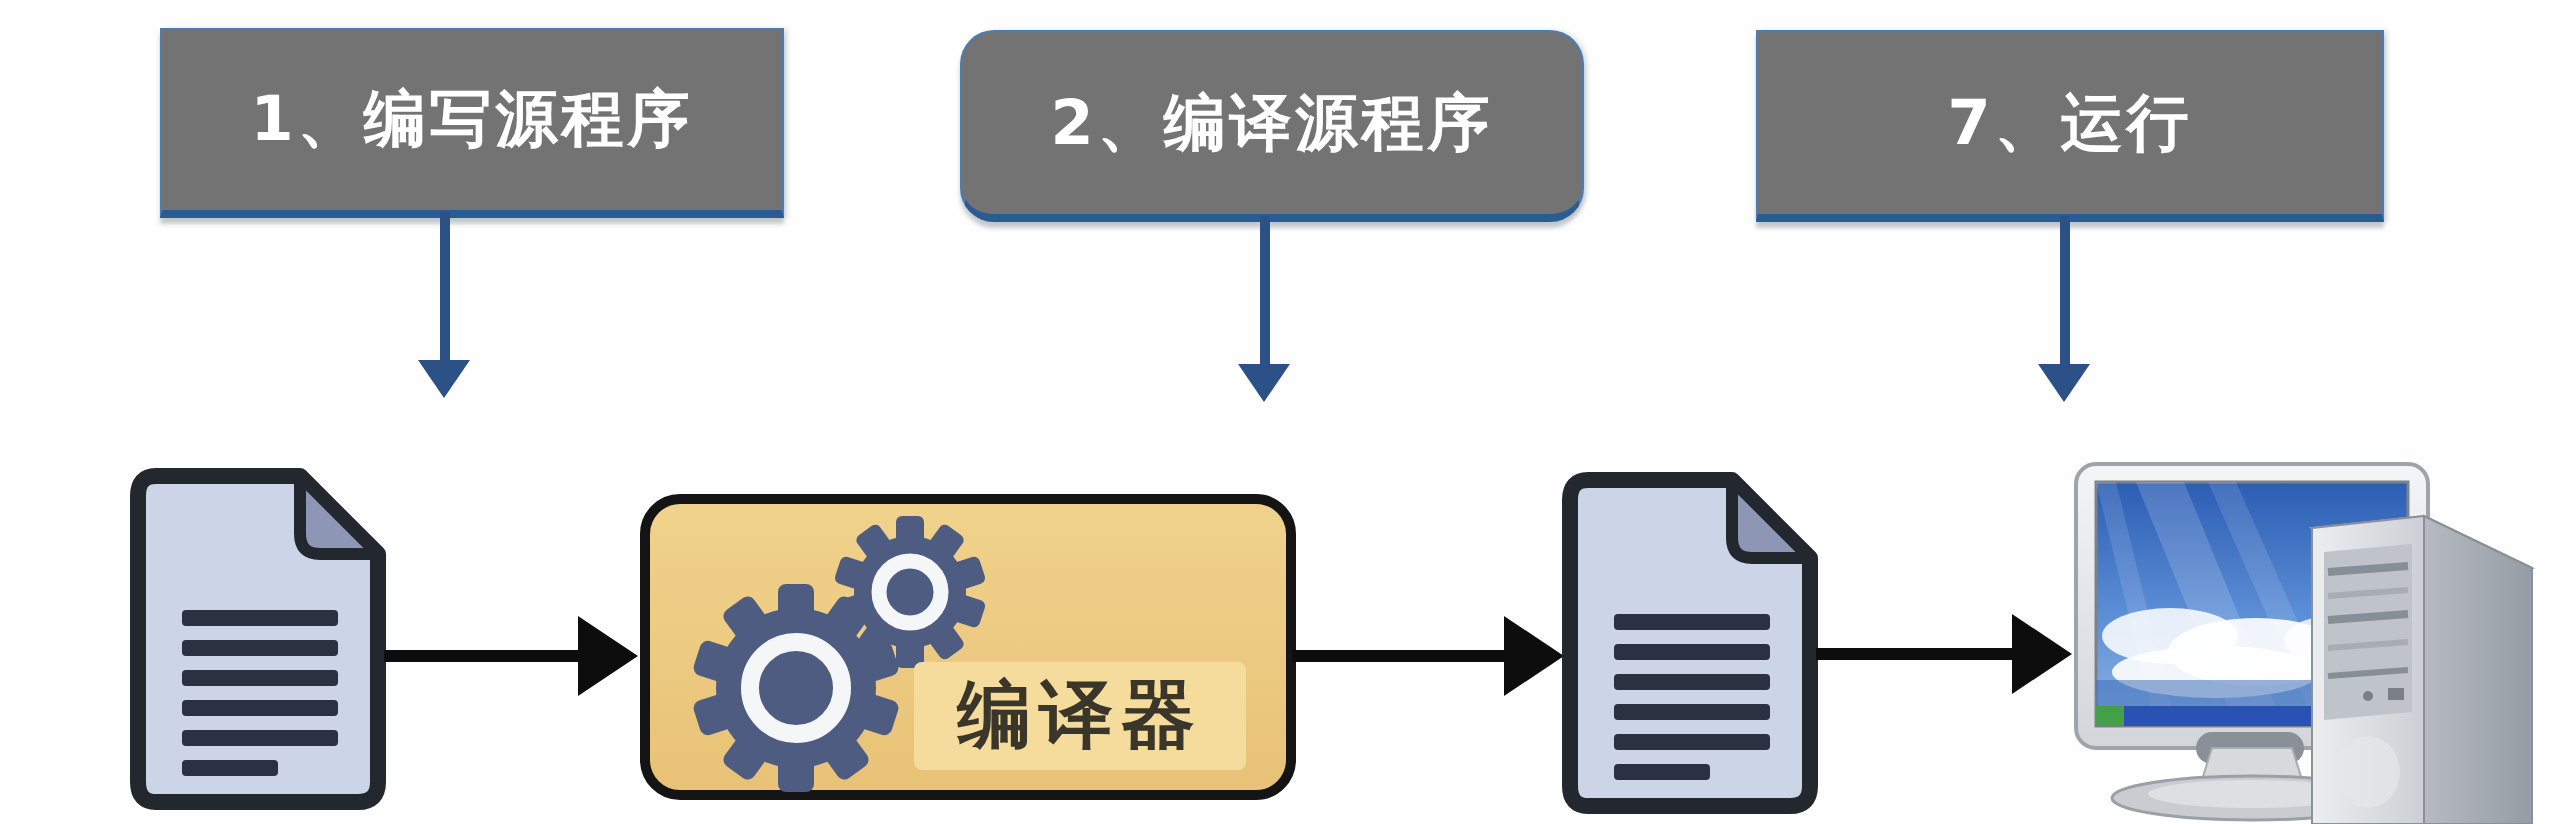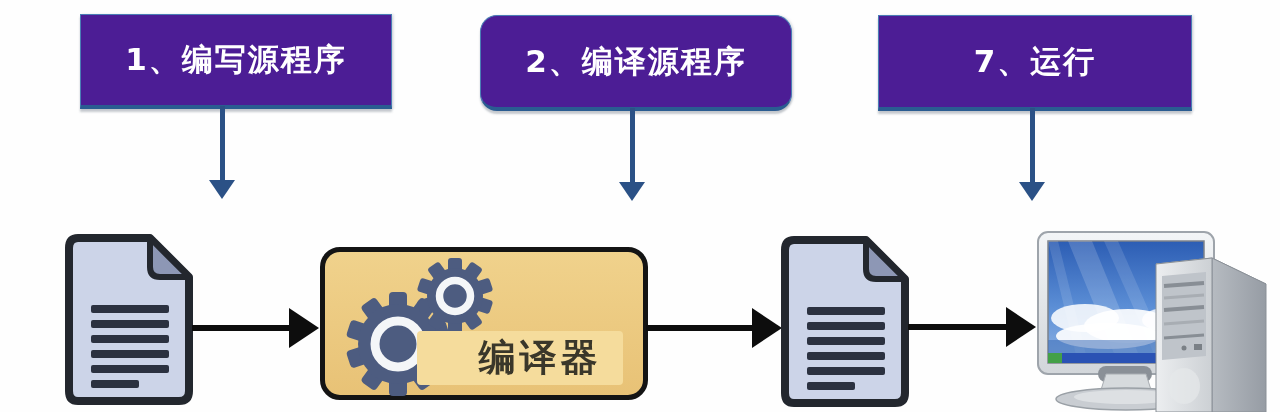--- a/index.html
+++ b/index.html
@@ -2,21 +2,21 @@
 <html><head>
 <meta charset="utf-8">
 <style>
   html,body{margin:0;padding:0;background:#ffffff;}
   .canvas{
     position:relative;width:1280px;height:412px;background:#fefefe;
     overflow:hidden;font-family:"DejaVu Sans","Liberation Sans",sans-serif;
   }
   
   .step-box{
-    position:absolute;background:#4c1d95;color:#ffffff;
+    position:absolute;background:#737373;color:#ffffff;
     display:flex;align-items:center;justify-content:center;
     font-size:31px;font-weight:bold;letter-spacing:2px;
     border:1px solid #4a7db5;border-bottom:4px solid #2a5c91;
     box-shadow:0 3px 2px rgba(130,140,150,.45),2px 0 2px rgba(150,160,170,.25);
   }
   #step1{left:80px;top:14px;width:310px;height:90px;}
   #step2{left:480px;top:15px;width:310px;height:91px;border-radius:17px;}
   #step3{left:878px;top:15px;width:312px;height:91px;}
   
   .down-arrow{position:absolute;width:26px;display:flex;flex-direction:column;align-items:center;}
@@ -46,21 +46,21 @@
   .compiler-box{
     position:absolute;left:320px;top:247px;width:328px;height:153px;
     background:linear-gradient(#f0d28c,#e8c276);
     border:5px solid #141414;border-radius:20px;box-sizing:border-box;
   }
   .compiler-gears{position:absolute;left:8px;top:0px;width:182px;height:146px;}
   .compiler-label{
     position:absolute;right:20px;bottom:10px;width:166px;height:54px;
     background:#f5dc9c;border-radius:4px;
     display:flex;align-items:center;justify-content:center;
-    font-size:37px;font-weight:600;color:#3a372a;letter-spacing:4px;padding-left:40px;
+    font-size:37px;font-weight:600;color:#3a372a;letter-spacing:4px;
   }
   
   .computer{position:absolute;left:1030px;top:226px;width:250px;height:186px;}
 </style>
 </head>
 <body>
 
 <div class="canvas">
 
   <div class="step-box" id="step1">

